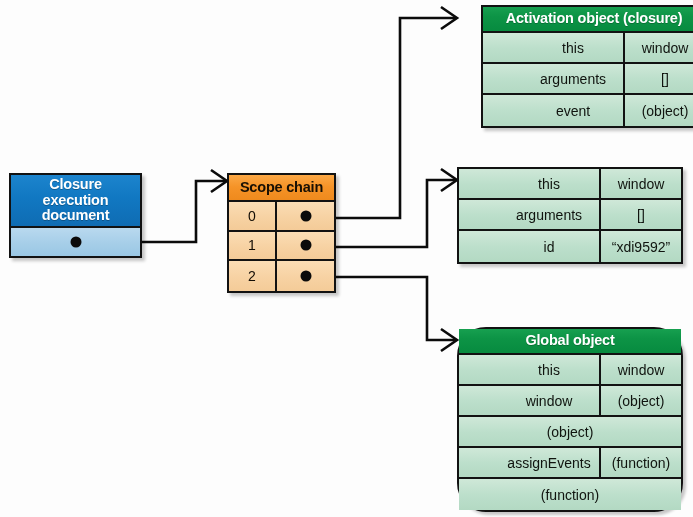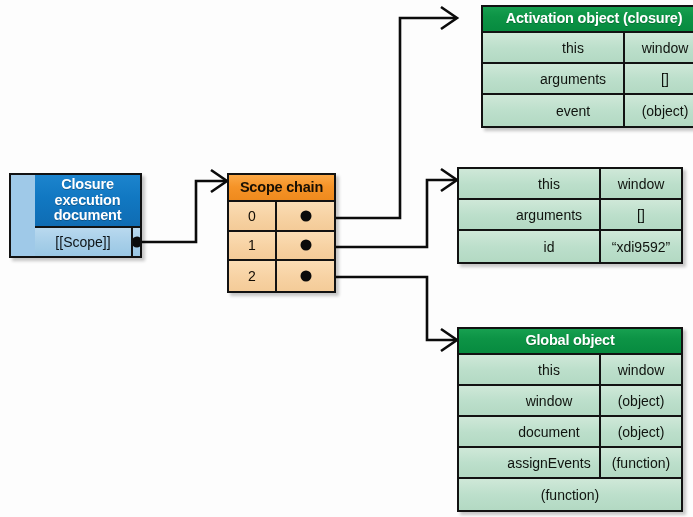--- a/index.html
+++ b/index.html
@@ -86,21 +86,21 @@
   .tbl-orange .row:last-child { border-bottom: none; }
   .tbl-orange .cell {
     font-size: 14px;
     color: #120c04;
     background: linear-gradient(180deg,#fbddb5 0%,#f7d2a3 55%,#f4cb98 100%);
   }
   .tbl-orange .cell.k { flex: 0 0 48px; border-right: 2px solid #121212; }
   .tbl-orange .cell.v { flex: 1 1 auto; position: relative; }
 
   
-  .tbl-blue { background: #9fc9e8; padding-left: 24px; }
+  .tbl-blue { background: #9fc9e8; }
   .tbl-blue .hdr {
     height: 53px;
     color: #ffffff;
     font-size: 14.5px;
     flex-direction: column;
     background: linear-gradient(180deg,#1c84cd 0%,#1178c2 45%,#0f6cb3 100%);
     border-bottom: 2px solid #121212;
     text-shadow: 0 1px 0 rgba(0,0,0,0.25);
   }
   .tbl-blue .row { height: 28px; }
@@ -162,21 +162,20 @@
       <path class="head" d="M441,329 L457,340 L441,351"></path>
     </g>
   </svg>
 
   <div class="box tbl-blue" style="left:9px; top:173px; width:133px;">
     <div class="hdr">
       <span>Closure</span>
       <span>execution document</span>
     </div>
     <div class="row">
-      <div class="cell k">[[Scope]]</div>
       <div class="cell v">
         <span class="dot"></span>
       </div>
     </div>
   </div>
 
   <div class="box tbl-orange" style="left:227px; top:173px; width:109px;">
     <div class="hdr">Scope chain</div>
     <div class="row">
       <div class="cell k">0</div>
@@ -222,32 +221,31 @@
     <div class="row">
       <div class="cell k">arguments</div>
       <div class="cell v">[]</div>
     </div>
     <div class="row">
       <div class="cell k">id</div>
       <div class="cell v">“xdi9592”</div>
     </div>
   </div>
 
-  <div class="box tbl-green" style="left:457px; top:327px; width:226px;">
+  <div class="box tbl-green" style="left:457px; top:327px; width:226px;border-radius:29px;">
     <div class="hdr">Global object</div>
     <div class="row">
       <div class="cell k">this</div>
       <div class="cell v">window</div>
     </div>
     <div class="row">
       <div class="cell k">window</div>
       <div class="cell v">(object)</div>
     </div>
     <div class="row">
-      <div class="cell k">document</div>
       <div class="cell v">(object)</div>
     </div>
     <div class="row">
       <div class="cell k">assignEvents</div>
       <div class="cell v">(function)</div>
     </div>
     <div class="row">
       <div class="cell v">(function)</div>
     </div>
   </div>

